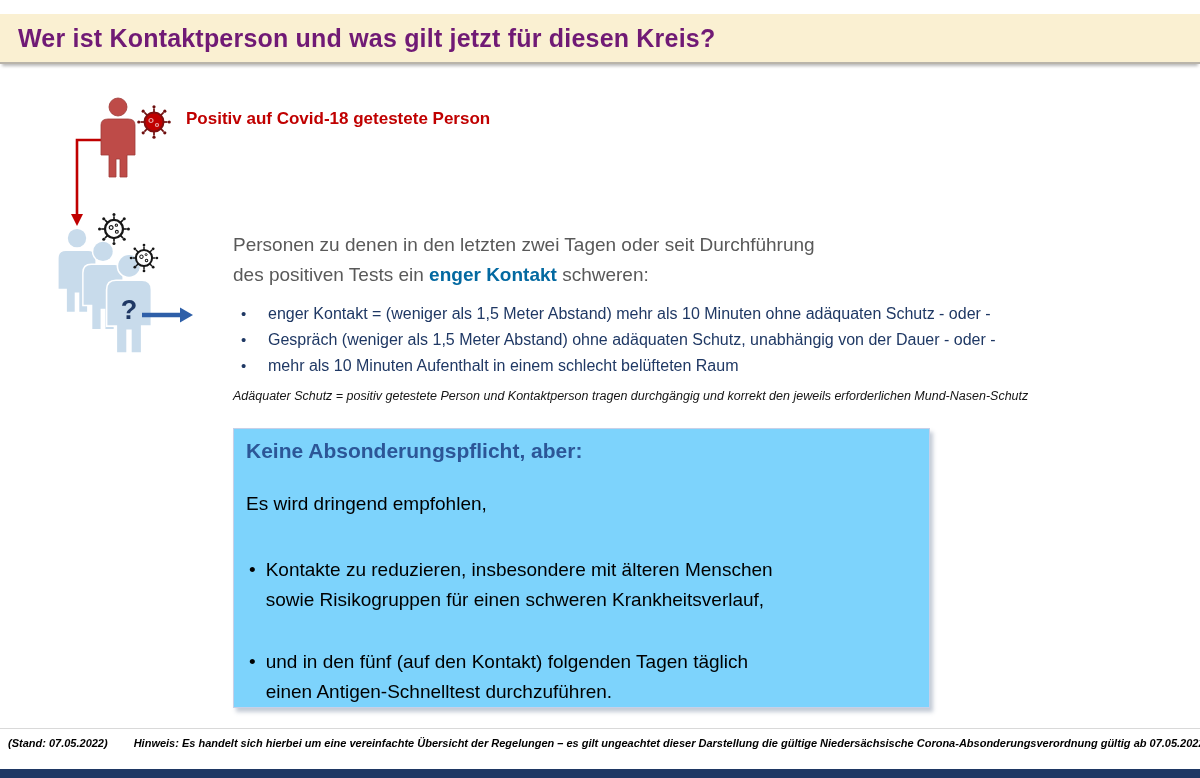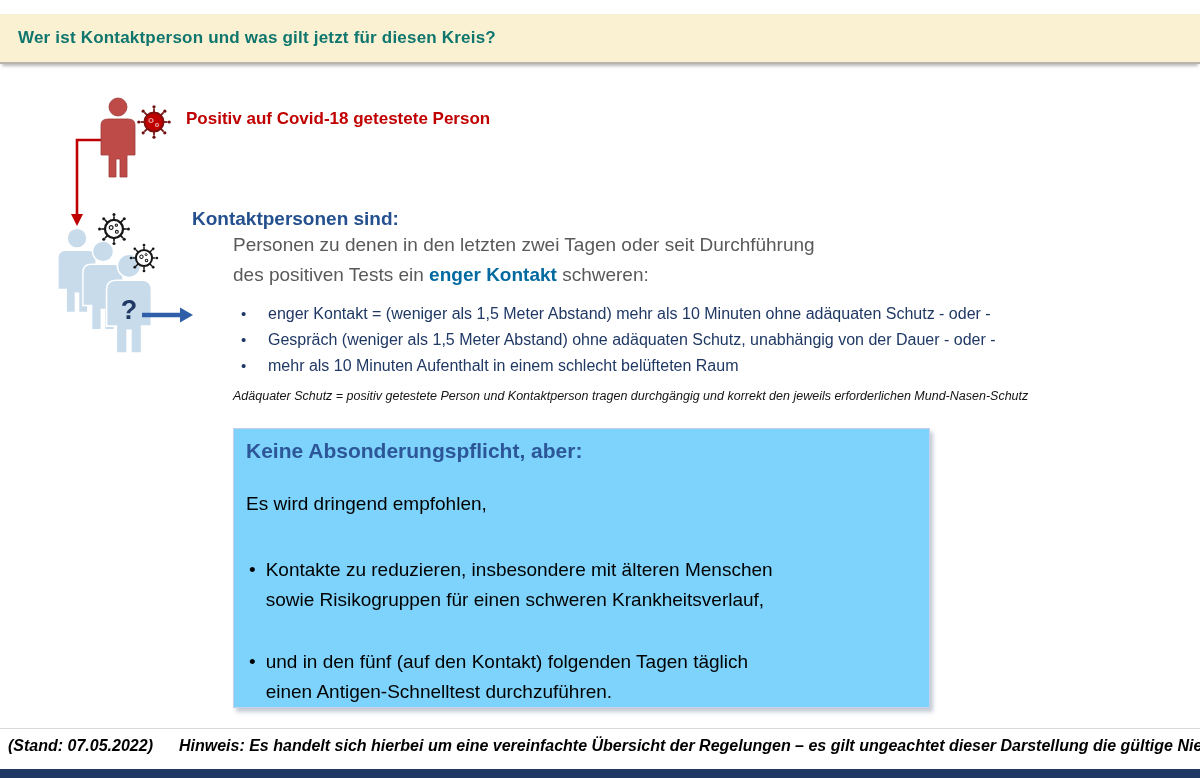--- a/index.html
+++ b/index.html
@@ -3,21 +3,21 @@
 <meta charset="utf-8">
 <style>
   html,body{margin:0;padding:0;background:#fff;}
   .page{position:relative;width:1200px;height:778px;background:#ffffff;
         font-family:"Liberation Sans",sans-serif;overflow:hidden;}
 
   
   .title-bar{position:absolute;top:14px;left:0;right:0;height:50px;background:#FAF0D2;
              border-bottom:2px solid #b9b4aa;box-shadow:0 4px 3px -2px rgba(0,0,0,.28);
              display:flex;align-items:center;padding-left:18px;box-sizing:border-box;}
-  .title-bar h1{margin:0;font-size:17px;font-weight:bold;color:#0f766e;letter-spacing:.2px;}
+  .title-bar h1{margin:0;font-size:25px;font-weight:bold;color:#701a75;letter-spacing:.2px;}
 
   
   .diagram{position:absolute;left:30px;top:95px;width:180px;height:262px;}
   .positive-label{position:absolute;left:186px;top:109px;font-size:17px;font-weight:bold;color:#C00000;}
 
   
   .contact-heading{position:absolute;left:192px;top:192px;font-size:19px;font-weight:bold;color:#24508F;}
   .intro{position:absolute;left:233px;top:230px;font-size:19px;color:#595959;line-height:30px;}
   .criteria{position:absolute;left:239px;top:301px;margin:0;padding:0;list-style:none;
             font-size:16px;color:#1F3864;line-height:26px;width:950px;}
@@ -36,21 +36,21 @@
   .bb1{top:126px;}
   .bb2{top:218px;}
 
   
   .s-b{font-weight:normal;}
   .s-blueb{color:#0369a1;font-weight:bold;text-align:right;}
 
   
   .footer-divider{position:absolute;left:0;right:0;top:728px;height:1px;background:#D9D9D9;}
   .footer{position:absolute;left:8px;top:737px;right:8px;display:flex;gap:26px;
-          font-size:16px;font-style:italic;font-weight:bold;color:#000;white-space:nowrap;}
+          font-size:11px;font-style:italic;font-weight:bold;color:#000;white-space:nowrap;}
   .bottom-bar{position:absolute;left:0;right:0;bottom:0;height:9px;background:#1F3864;}
 </style>
 </head>
 <body>
 
 <div class="page">
 
   <header class="title-bar">
     <h1>Wer ist Kontaktperson und was gilt jetzt für diesen Kreis?</h1>
   </header>
@@ -129,21 +129,20 @@
     <text x="99" y="224" text-anchor="middle" font-size="27" font-weight="bold" fill="#1F3864">?</text>
 
     <g>
       <line x1="112" y1="220" x2="150" y2="220" stroke="#2E5FA8" stroke-width="4.5"></line>
       <polygon points="150,212.5 150,227.5 163,220" fill="#2E5FA8"></polygon>
     </g>
   </svg>
 
   <div class="positive-label">Positiv auf Covid-18 getestete Person</div>
 
-  <h2 class="contact-heading">Kontaktpersonen sind:</h2>
 
   <div class="intro">
     <div><span>Personen zu denen in den letzten zwei Tagen oder seit Durchführung</span></div>
     <div><span>des positiven Tests ein </span><span class="s-blueb">enger Kontakt</span><span> schweren:</span></div>
   </div>
 
   <ul class="criteria">
     <li><span class="s-b">enger Kontakt = </span><span>(weniger als 1,5 Meter Abstand) </span><span class="s-b">mehr als 10 Minuten ohne </span><span>adäquaten Schutz </span><span class="s-b">- oder -</span></li>
     <li><span class="s-b">Gespräch </span><span>(weniger als 1,5 Meter Abstand) </span><span class="s-b">ohne </span><span>adäquaten Schutz, unabhängig von der Dauer </span><span class="s-b">- oder -</span></li>
     <li><span class="s-b">mehr als 10 Minuten Aufenthalt in einem schlecht belüfteten Raum</span></li>

